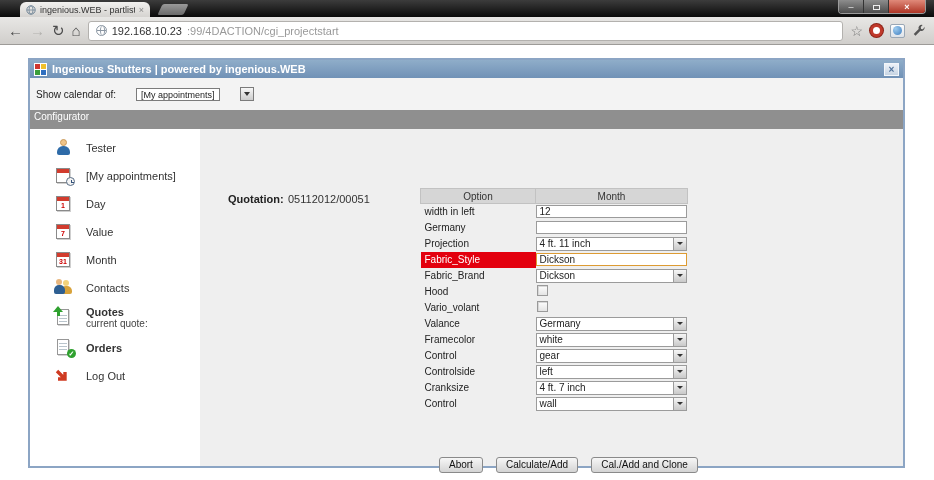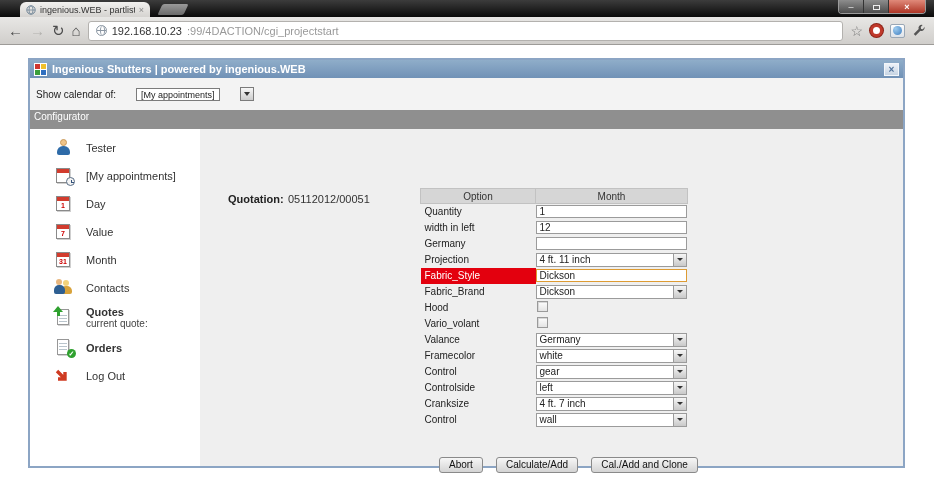--- a/index.html
+++ b/index.html
@@ -279,24 +279,20 @@
 
           <table class="cfg-table">
             <thead>
               <tr>
                 <th class="opt-h">Option</th>
                 <th>Month</th>
               </tr>
             </thead>
             <tbody>
                 <tr>
-                  <td class="opt">Quantity</td>
-                  <td class="val"><input class="txt" type="text" value="1" style=""></td>
-                </tr>
-                <tr>
                   <td class="opt">width in left</td>
                   <td class="val"><input class="txt" type="text" value="12" style=""></td>
                 </tr>
                 <tr>
                   <td class="opt">Germany</td>
                   <td class="val"><input class="txt" type="text" style=""></td>
                 </tr>
                 <tr>
                   <td class="opt">Projection</td>
                   <td class="val">

